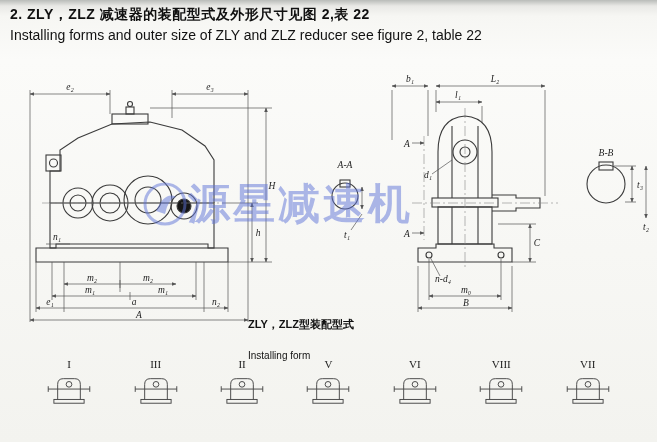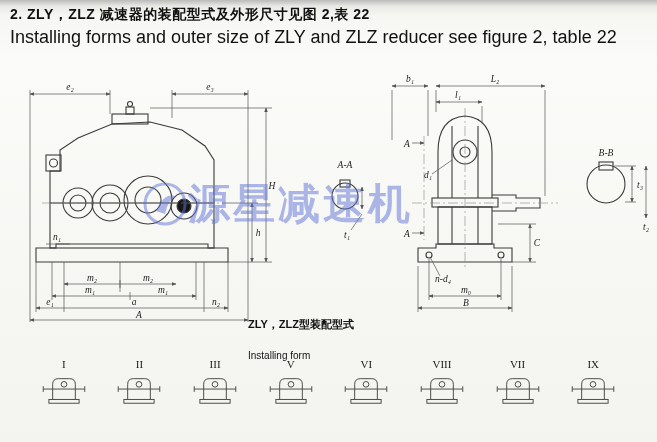--- a/index.html
+++ b/index.html
@@ -2,21 +2,21 @@
 <html><head>
 <meta charset="utf-8">
 <style>
   html,body{margin:0;padding:0;}
   #page{
     position:relative;width:657px;height:442px;overflow:hidden;
     background:linear-gradient(180deg,#b9bcb9 0px,#e9e9e6 6px,#f6f6f3 16px,#fbfbf9 60px,#f3f3ef 100%);
     font-family:"Liberation Sans",sans-serif;color:#111;padding-left:40px;
   }
   .title-zh{position:absolute;left:10px;top:6px;font-size:14px;font-weight:600;letter-spacing:.5px;}
-  .title-en{position:absolute;left:10px;top:27px;font-size:18px;font-weight:400;}
+  .title-en{position:absolute;left:10px;top:27px;font-size:14px;font-weight:400;}
   #drawing{position:absolute;left:0;top:56px;}
   .outline{stroke:#3b3b3b;stroke-width:1.1;fill:none;}
   .thin{stroke:#555;stroke-width:.7;fill:none;}
   .center{stroke:#888;stroke-width:.6;fill:none;stroke-dasharray:10 3 2 3;}
   .dim-text{font:italic 9.5px "Liberation Serif",serif;fill:#222;text-anchor:middle;}
   .watermark{
     position:absolute;left:142px;top:176px;display:flex;align-items:center;
     color:#5f74d8;opacity:.5;pointer-events:none;z-index:5;
   }
   .watermark-text{font-size:42px;font-weight:700;letter-spacing:3px;font-family:"Liberation Sans",sans-serif;white-space:nowrap;}
@@ -221,50 +221,50 @@
             <line x1="12" y1="17" x2="36" y2="17"></line>
             <line x1="2" y1="17" x2="12" y2="17"></line>
             <line x1="2" y1="14" x2="2" y2="20"></line>
             <line x1="36" y1="17" x2="46" y2="17"></line>
             <line x1="46" y1="14" x2="46" y2="20"></line>
             <circle cx="24" cy="12" r="3"></circle>
           </g>
         </svg>
       </div>
       <div class="form-cell">
+        <div class="form-num">III</div>
+        <svg class="form-icon" width="46" height="34" viewBox="0 0 48 36">
+          <g stroke="#444" fill="none" stroke-width="1">
+            <rect x="8" y="28" width="32" height="4"></rect>
+            <path d="M12 28 V12 Q12 6 18 6 H30 Q36 6 36 12 V28"></path>
+            <line x1="12" y1="17" x2="36" y2="17"></line>
+            <line x1="2" y1="17" x2="12" y2="17"></line>
+            <line x1="2" y1="14" x2="2" y2="20"></line>
+            <line x1="36" y1="17" x2="46" y2="17"></line>
+            <line x1="46" y1="14" x2="46" y2="20"></line>
+            <circle cx="24" cy="12" r="3"></circle>
+          </g>
+        </svg>
+      </div>
+      <div class="form-cell">
         <div class="form-num">II</div>
         <svg class="form-icon" width="46" height="34" viewBox="0 0 48 36">
           <g stroke="#444" fill="none" stroke-width="1">
             <rect x="8" y="28" width="32" height="4"></rect>
             <path d="M12 28 V12 Q12 6 18 6 H30 Q36 6 36 12 V28"></path>
             <line x1="12" y1="17" x2="36" y2="17"></line>
             <line x1="2" y1="17" x2="12" y2="17"></line>
             <line x1="2" y1="14" x2="2" y2="20"></line>
             <line x1="36" y1="17" x2="46" y2="17"></line>
             <line x1="46" y1="14" x2="46" y2="20"></line>
             <circle cx="24" cy="12" r="3"></circle>
           </g>
         </svg>
       </div>
       <div class="form-cell">
-        <div class="form-num">III</div>
-        <svg class="form-icon" width="46" height="34" viewBox="0 0 48 36">
-          <g stroke="#444" fill="none" stroke-width="1">
-            <rect x="8" y="28" width="32" height="4"></rect>
-            <path d="M12 28 V12 Q12 6 18 6 H30 Q36 6 36 12 V28"></path>
-            <line x1="12" y1="17" x2="36" y2="17"></line>
-            <line x1="2" y1="17" x2="12" y2="17"></line>
-            <line x1="2" y1="14" x2="2" y2="20"></line>
-            <line x1="36" y1="17" x2="46" y2="17"></line>
-            <line x1="46" y1="14" x2="46" y2="20"></line>
-            <circle cx="24" cy="12" r="3"></circle>
-          </g>
-        </svg>
-      </div>
-      <div class="form-cell">
         <div class="form-num">V</div>
         <svg class="form-icon" width="46" height="34" viewBox="0 0 48 36">
           <g stroke="#444" fill="none" stroke-width="1">
             <rect x="8" y="28" width="32" height="4"></rect>
             <path d="M12 28 V12 Q12 6 18 6 H30 Q36 6 36 12 V28"></path>
             <line x1="12" y1="17" x2="36" y2="17"></line>
             <line x1="2" y1="17" x2="12" y2="17"></line>
             <line x1="2" y1="14" x2="2" y2="20"></line>
             <line x1="36" y1="17" x2="46" y2="17"></line>
             <line x1="46" y1="14" x2="46" y2="20"></line>
@@ -310,30 +310,15 @@
             <path d="M12 28 V12 Q12 6 18 6 H30 Q36 6 36 12 V28"></path>
             <line x1="12" y1="17" x2="36" y2="17"></line>
             <line x1="2" y1="17" x2="12" y2="17"></line>
             <line x1="2" y1="14" x2="2" y2="20"></line>
             <line x1="36" y1="17" x2="46" y2="17"></line>
             <line x1="46" y1="14" x2="46" y2="20"></line>
             <circle cx="24" cy="12" r="3"></circle>
           </g>
         </svg>
       </div>
-      <div class="form-cell">
-        <div class="form-num">IX</div>
-        <svg class="form-icon" width="46" height="34" viewBox="0 0 48 36">
-          <g stroke="#444" fill="none" stroke-width="1">
-            <rect x="8" y="28" width="32" height="4"></rect>
-            <path d="M12 28 V12 Q12 6 18 6 H30 Q36 6 36 12 V28"></path>
-            <line x1="12" y1="17" x2="36" y2="17"></line>
-            <line x1="2" y1="17" x2="12" y2="17"></line>
-            <line x1="2" y1="14" x2="2" y2="20"></line>
-            <line x1="36" y1="17" x2="46" y2="17"></line>
-            <line x1="46" y1="14" x2="46" y2="20"></line>
-            <circle cx="24" cy="12" r="3"></circle>
-          </g>
-        </svg>
-      </div>
     </div>
 
 </div>
 
 </body></html>

